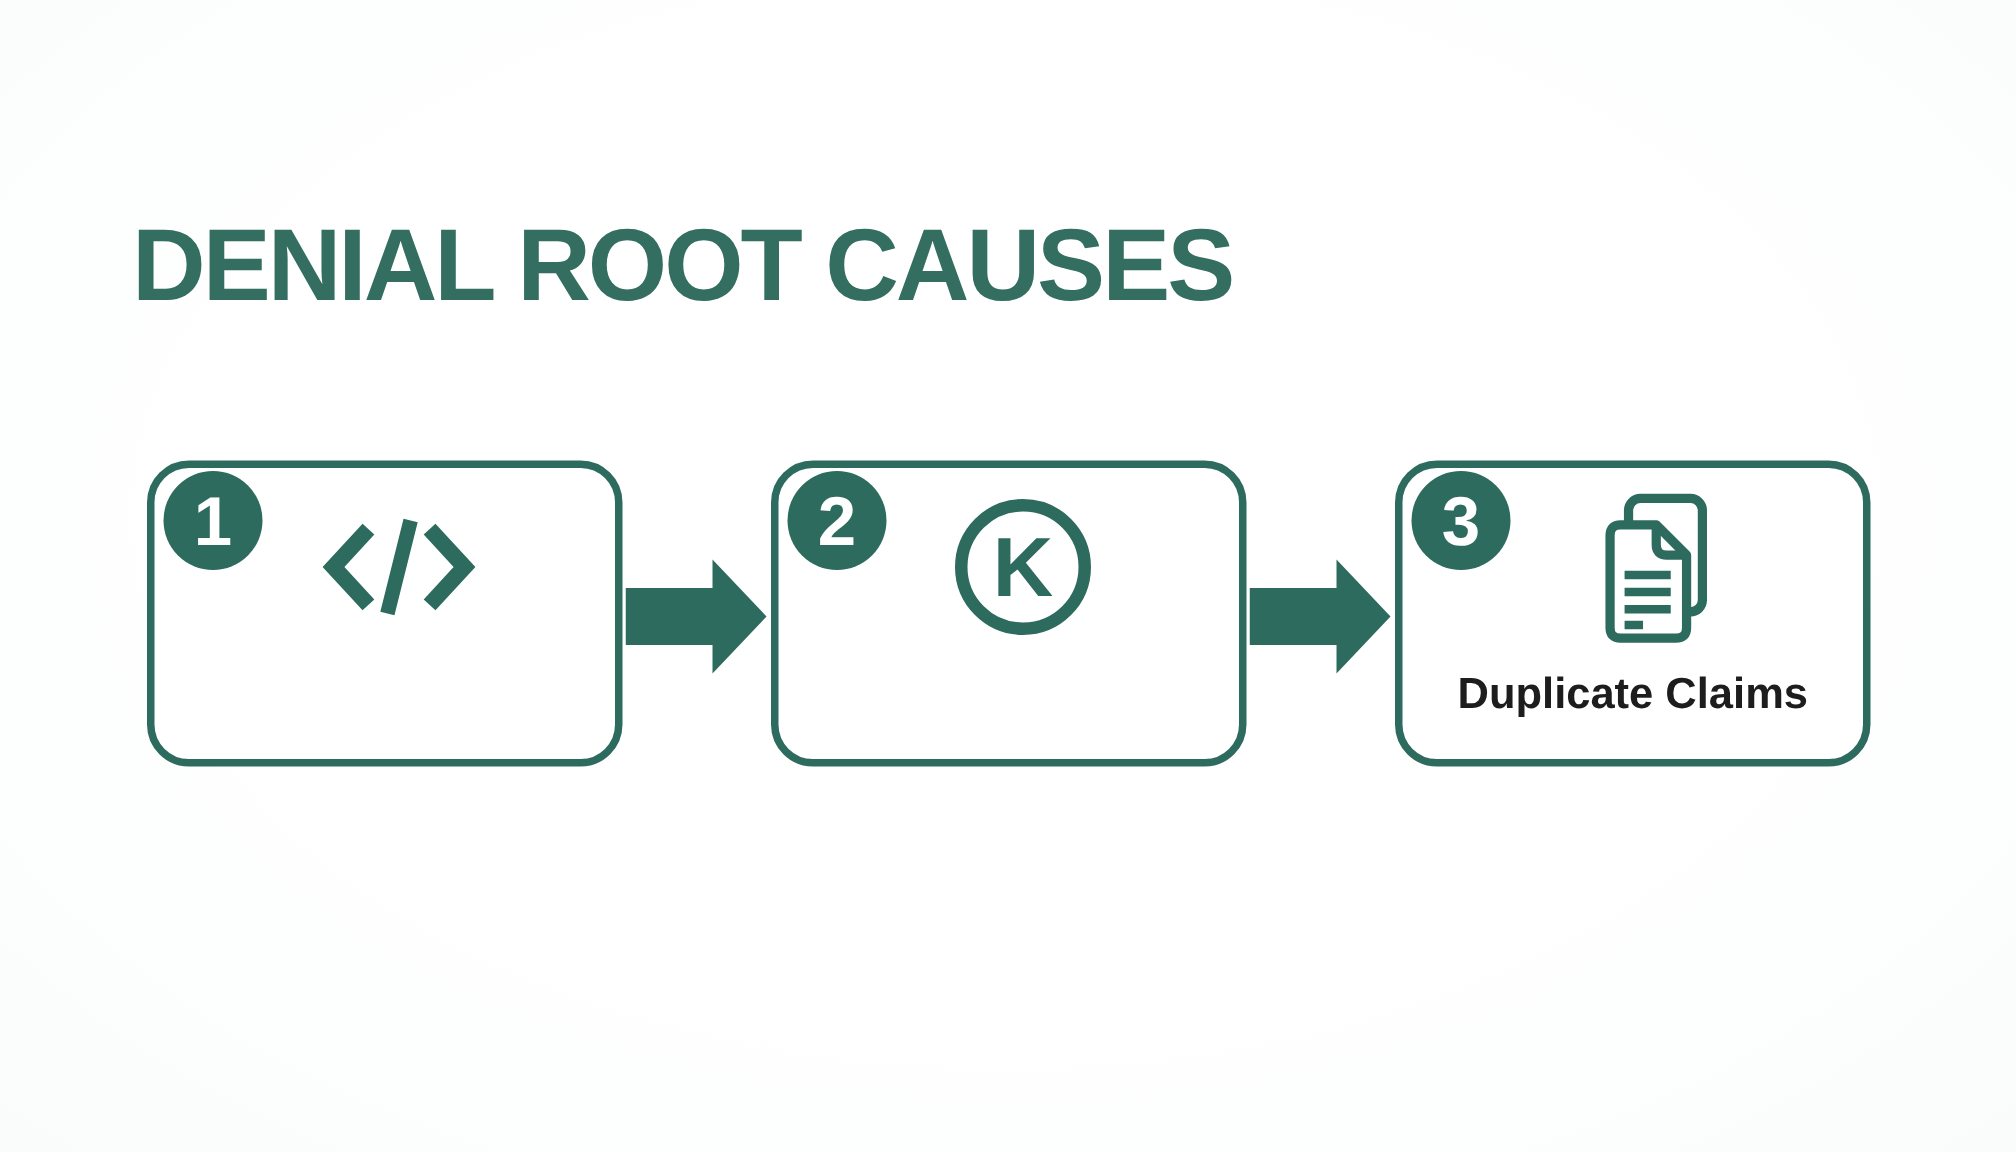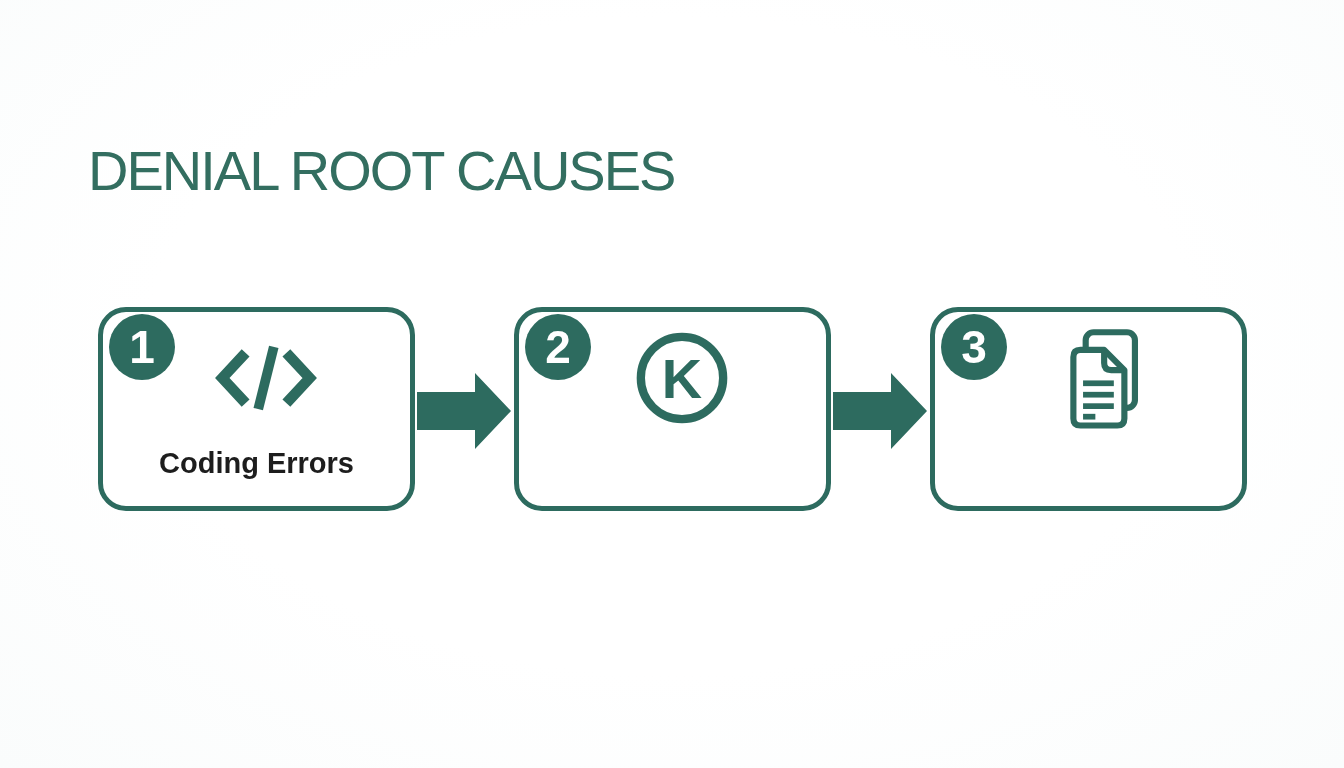--- a/index.html
+++ b/index.html
@@ -19,22 +19,22 @@
   .canvas {
     position: relative;
     width: 1344px;
     height: 768px;
     background: radial-gradient(ellipse at 50% 45%, #ffffff 55%, #fafcfc 100%);
   }
   .page-title {
     position: absolute;
     left: 88px;
     top: 138px;
-    font-size: 56px;
-    font-weight: 400;
+    font-size: 68px;
+    font-weight: 700;
     letter-spacing: -2px;
     color: var(--title-color);
     white-space: nowrap;
   }
   .flow {
     position: absolute;
     left: 98px;
     top: 307px;
     display: flex;
     align-items: center;
@@ -110,21 +110,20 @@
       <div class="badge">
         <span>1</span>
       </div>
       <div class="icon-slot">
         <svg width="104" height="66" viewBox="0 0 104 68" fill="none" stroke="currentColor" stroke-width="11">
           <polyline points="31,8 7,34 31,60"></polyline>
           <polyline points="73,8 97,34 73,60"></polyline>
           <line x1="60" y1="2" x2="44" y2="66" stroke-width="10"></line>
         </svg>
       </div>
-      <div class="step-label">Coding Errors</div>
     </div>
 
     <div class="connector">
       <svg width="95" height="78" viewBox="0 0 95 78" fill="currentColor">
         <polygon points="0,20 58,20 58,1 94,39 58,77 58,58 0,58"></polygon>
       </svg>
     </div>
 
     <div class="step-box">
       <div class="badge">
@@ -152,16 +151,17 @@
         <svg width="88" height="102" viewBox="0 0 100 116" fill="none" stroke="currentColor" stroke-width="7" stroke-linejoin="round">
           <rect x="36" y="6" width="56" height="86" rx="9"></rect>
           <path d="M30,26 H57 L80,49 V104 Q80,112 72,112 H30 Q22,112 22,104 V34 Q22,26 30,26 Z" fill="#ffffff"></path>
           <path d="M57,27 V41 Q57,49 65,49 H79"></path>
           <line x1="33" y1="64" x2="68" y2="64" stroke-width="6.5"></line>
           <line x1="33" y1="77" x2="68" y2="77" stroke-width="6.5"></line>
           <line x1="33" y1="90" x2="68" y2="90" stroke-width="6.5"></line>
           <line x1="33" y1="102" x2="47" y2="102" stroke-width="6.5"></line>
         </svg>
       </div>
+      <div class="step-label">Duplicate Claims</div>
     </div>
 
   </div>
 </div>
 
 </body></html>

